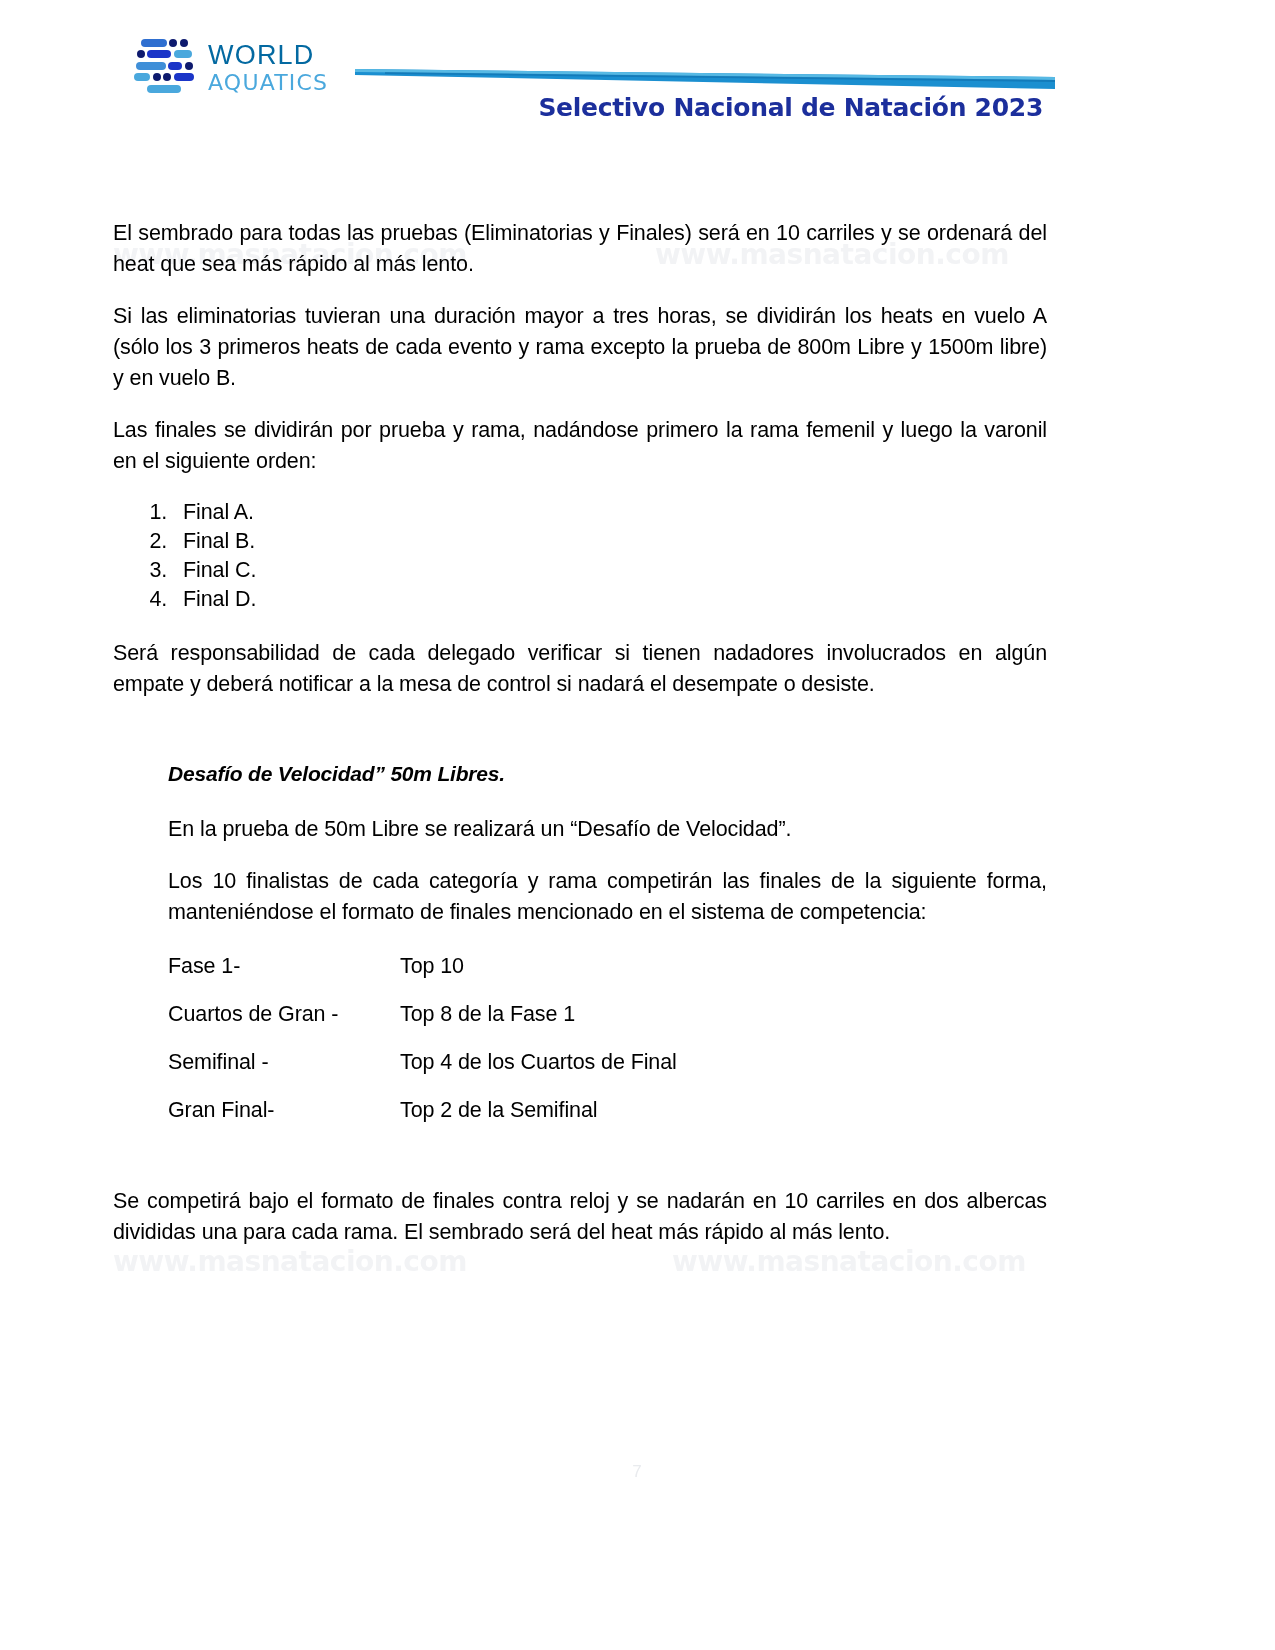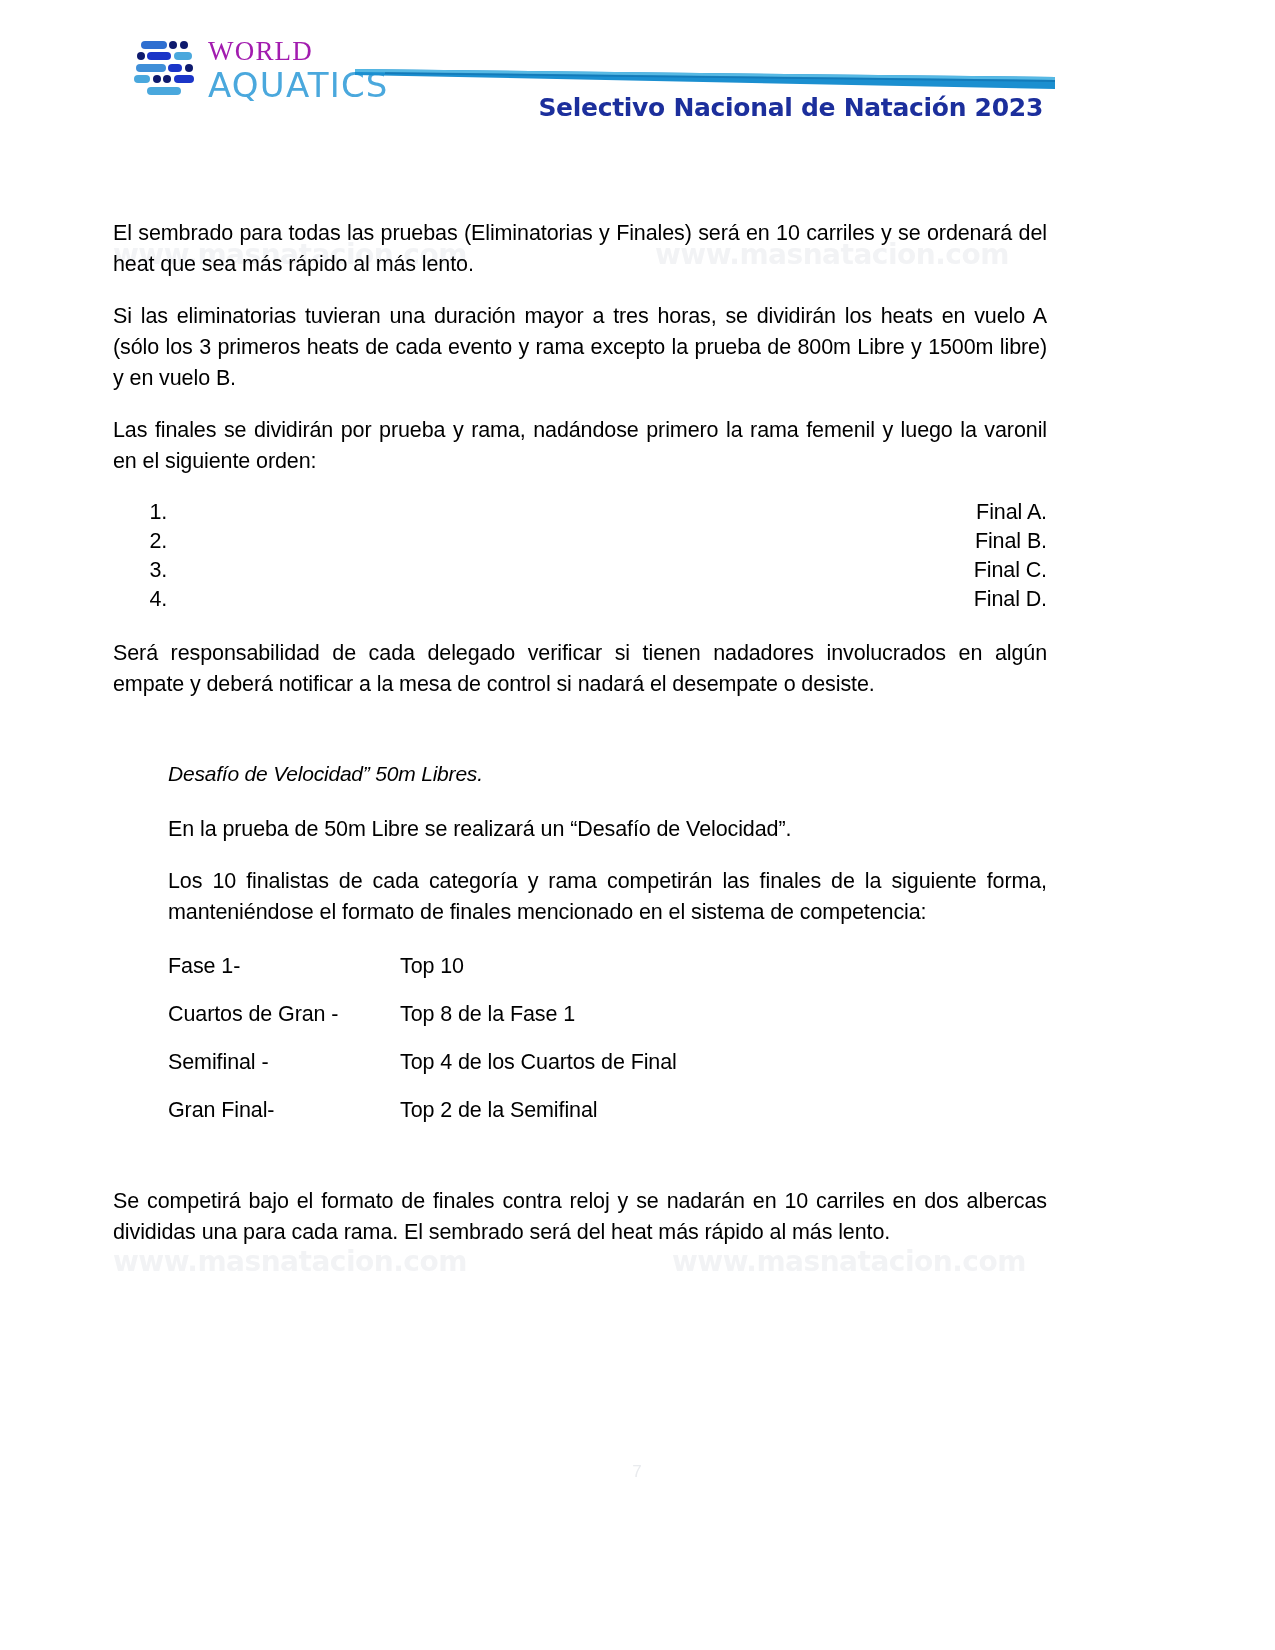--- a/index.html
+++ b/index.html
@@ -55,30 +55,30 @@
   .dot {
     width: 8px;
     height: 8px;
     border-radius: 50%;
   }
   .logo-text {
     line-height: 1;
     padding-bottom: 2px;
   }
   .logo-word-1 {
-    font-family: Liberation Serif, serif;
+    font-family: Liberation Sans, sans-serif;
     font-size: 27px;
     letter-spacing: 1.2px;
-    color: #a21caf;
+    color: #0369a1;
     font-weight: 400;
     display: block;
   }
   .logo-word-2 {
     font-family: "DejaVu Sans", sans-serif;
-    font-size: 34px;
+    font-size: 22px;
     letter-spacing: 1.2px;
     color: #4aa8dd;
     font-weight: 400;
     display: block;
     margin-top: 3px;
   }
   .banner-wrap {
     position: absolute;
     left: 355px;
     top: 63px;
@@ -117,30 +117,29 @@
 
   ol.final-list {
     margin: 8px 0 24px 0;
     padding-left: 60px;
     font-size: 21.5px;
     line-height: 29px;
   }
   ol.final-list li {
     padding-left: 10px;
     letter-spacing: -0.1px;
-    text-align: right;
   }
 
   .indent-block {
     margin-left: 55px;
     width: 879px;
   }
   h3.sub-head {
     font-size: 21px;
-    font-weight: normal;
+    font-weight: bold;
     font-style: italic;
     margin: 0 0 28px 0;
     letter-spacing: -0.2px;
   }
   h3.bold-head {
     font-size: 21.5px;
     font-weight: bold;
     margin: 0 0 24px 0;
     letter-spacing: -0.2px;
   }

